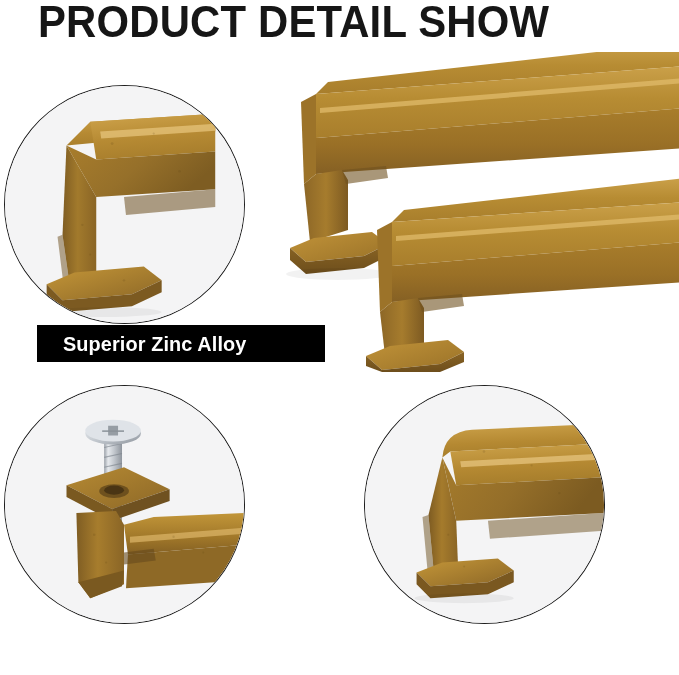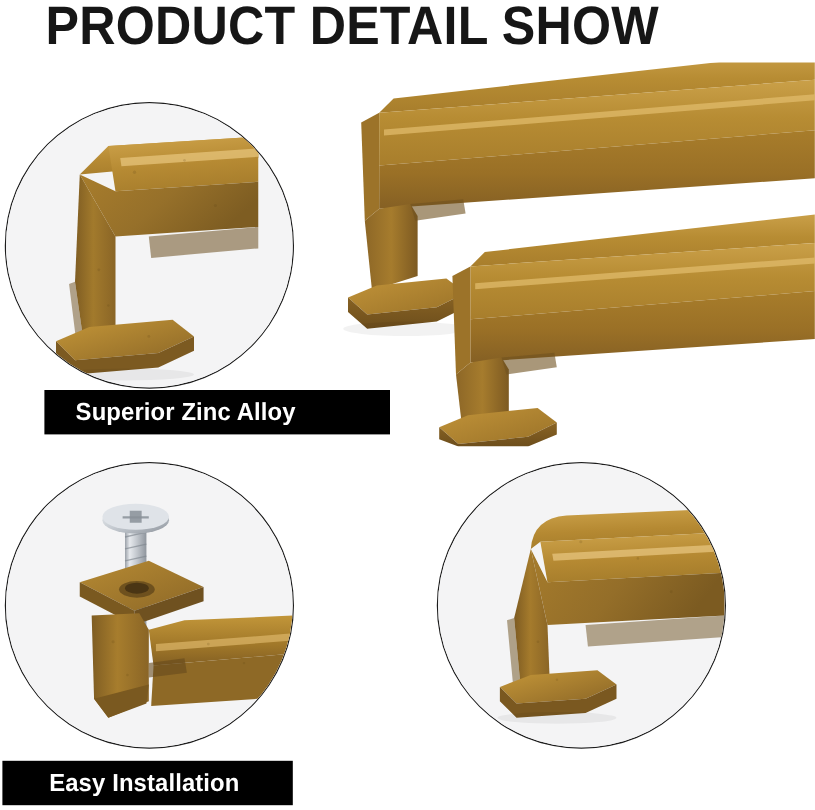--- a/index.html
+++ b/index.html
@@ -241,23 +241,20 @@
 
       <path d="M74,198 L86,214 L118,202 L120,186 Z" fill="#7a5920"></path>
       <g opacity=".16" fill="#57400f">
         <circle cx="90" cy="150" r="1.3"></circle>
           <circle cx="102" cy="178" r="1.1"></circle>
         <circle cx="170" cy="152" r="1.2"></circle>
           <circle cx="200" cy="168" r="1"></circle>
       </g>
     </svg>
   </div>
-  <div class="banner" id="banner-install">
-    <span>Easy Installation</span>
-  </div>
 
   <div class="inset" id="inset-design">
     <svg class="scene" viewBox="0 0 241 239">
       <defs>
         <linearGradient id="d_top" x1="0" y1="0" x2="0.2" y2="1">
           <stop offset="0%" stop-color="#cda34b"></stop>
           <stop offset="60%" stop-color="#b58932"></stop>
           <stop offset="100%" stop-color="#a77e2c"></stop>
         </linearGradient>
         <linearGradient id="d_face" x1="0" y1="0" x2="1" y2="0.3">

